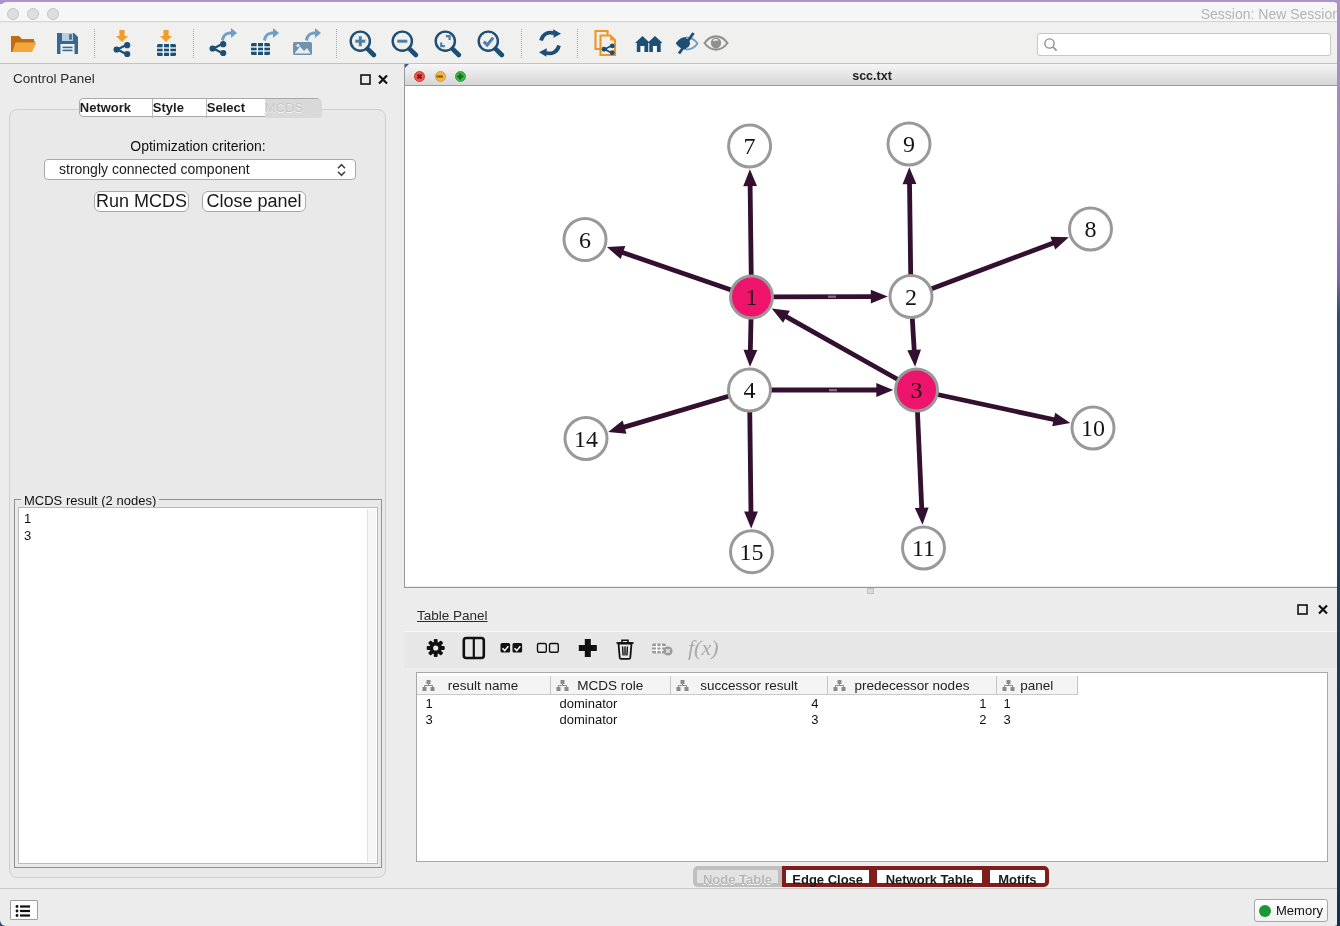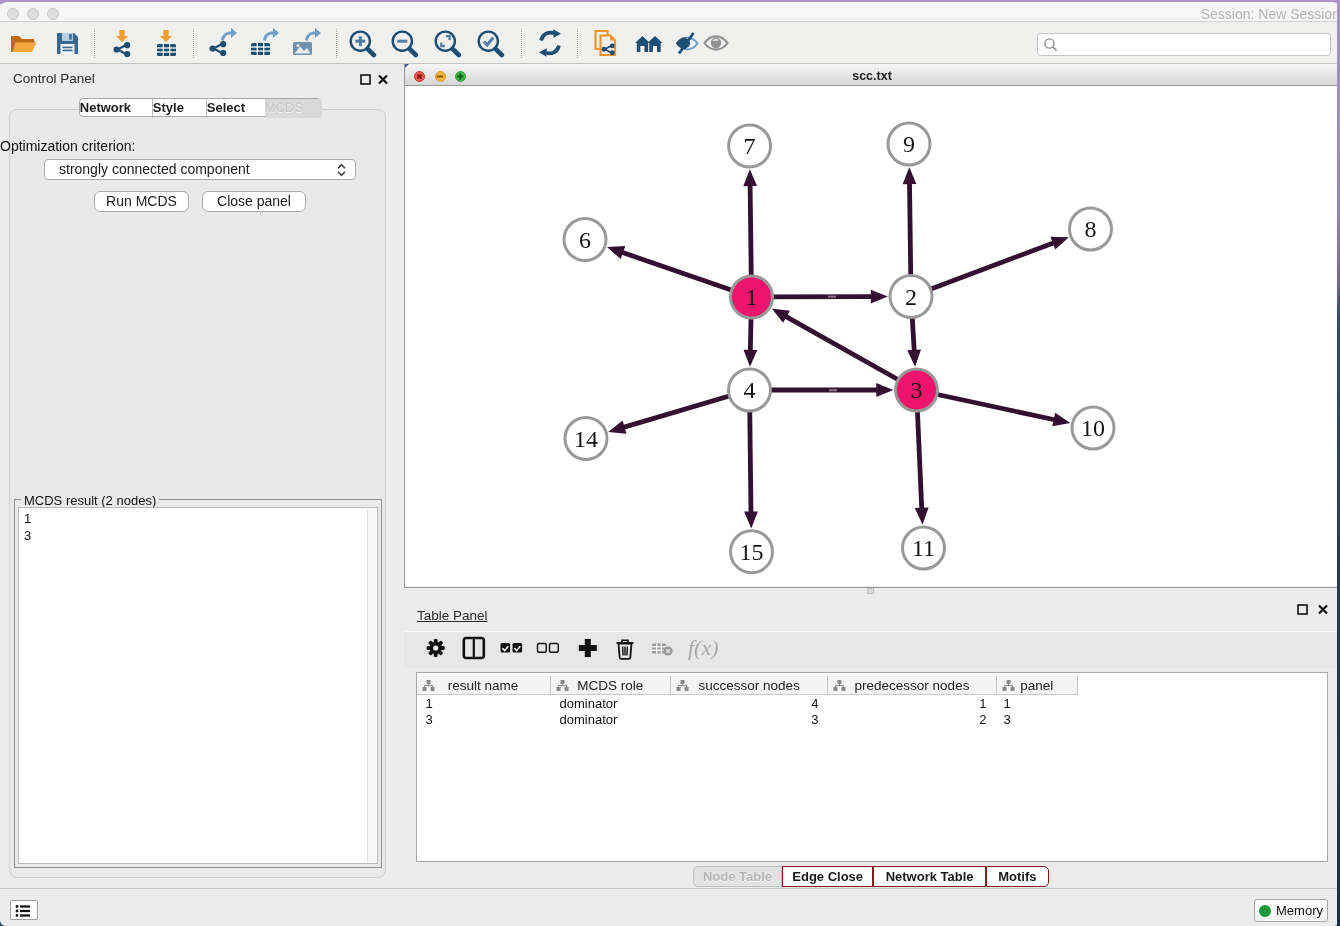--- a/index.html
+++ b/index.html
@@ -9,41 +9,41 @@
 #title { position:absolute; top:4px; left:0; width:100%; text-align:right; font-size:14px; color:#b3b3b5; }
 #toolbar { position:absolute; left:0; top:23px; width:1340px; height:41px; background:#f0f0ef; border-bottom:1px solid #c2c2c2; }
 .tsep { position:absolute; top:6px; height:29px; width:0; border-left:1px dotted #a8a8a8; }
 #search { position:absolute; left:1037px; top:10px; width:294px; height:23px; background:#fff; border:1px solid #c6c6c6; border-radius:3px; }
 #search svg { position:absolute; left:5px; top:3px; }
 #cp { position:absolute; left:0; top:64px; width:396px; height:824px; }
 #cp-title { position:absolute; left:13px; top:7px; font-size:13.5px; color:#2b2b2b; }
 #cptabs { position:absolute; left:78.8px; top:34px; width:242.5px; height:19px; border:1px solid #a8a8a8; border-radius:4px; background:#fff; }
 .tab { position:absolute; top:0; height:19px; line-height:18px; text-align:left; font-size:13px; font-weight:700; color:#1c1c1c; box-sizing:border-box; }
 #cp-box { position:absolute; left:9px; top:45px; width:377px; height:769px; background:#e9e9e9; border:1px solid #cfcfcf; border-radius:8px; }
-#opt { position:absolute; left:0; top:74px; width:100%; text-align:left; font-size:14px; color:#111; }
+#opt { position:absolute; left:0; top:74px; width:100%; text-align:center; font-size:14px; color:#111; }
 #sel { position:absolute; left:44px; top:95px; width:312px; height:21px; background:#fff; border:1px solid #a9a9a9; border-radius:4px; font-size:14px; color:#1a1a1a; line-height:19px; padding-left:14px; }
-.btn { position:absolute; top:127px; height:21px; background:#fff; border:1px solid #a9a9a9; border-radius:6px; text-align:center; font-size:14px; color:#1a1a1a; line-height:19px; }
+.btn { position:absolute; top:127px; height:21px; background:#fff; border:1px solid #a9a9a9; border-radius:6px; text-align:center; font-size:18px; color:#1a1a1a; line-height:19px; }
 #fs { position:absolute; left:14px; top:435px; width:368px; height:369px; border:1px solid #909090; }
 #fs-legend { position:absolute; left:6px; top:-7px; background:#e9e9e9; padding:0 3px; font-size:13px; color:#111; }
 #fs-white { position:absolute; left:3px; top:7px; right:3px; bottom:3px; background:#fff; border:1px solid #b9b9b9; font-size:13px; color:#111; padding:2px 0 0 5px; line-height:17px; }
 #fs-sb { position:absolute; right:1px; top:1px; width:9px; height:calc(100% - 2px); background:#f6f6f6; border-left:1px solid #e0e0e0; }
 #netwin { position:absolute; left:404px; top:64px; width:936px; height:524px; border:1px solid #989898; border-top:none; }
 #nettb { position:absolute; left:0; top:0; width:100%; height:22px; background:linear-gradient(#f6f6f6,#d6d6d6); border-bottom:1px solid #999; }
 #nettb .b { position:absolute; top:7px; width:11px; height:11px; border-radius:50%; }
 #nettitle { position:absolute; top:5px; width:100%; text-align:center; font-size:12.5px; font-weight:700; color:#222; }
 #netbody { position:absolute; left:0; top:22px; width:934px; height:500px; background:#fff; }
 #hsplit { position:absolute; left:404px; top:588px; width:936px; height:12px; }
 #tp { position:absolute; left:404px; top:600px; width:936px; height:286px; }
 #tp-title { position:absolute; left:13px; top:8px; font-size:13.5px; color:#2b2b2b;text-decoration:underline; }
 #tp-tbl { position:absolute; left:11.5px; top:72px; width:912px; height:190px; background:#fff; border:1px solid #a8a8a8; }
 .th { position:absolute; top:3px; height:19px; background:#f4f4f4; border-right:1px solid #c6c6c6; border-bottom:1px solid #c9c9c9; text-align:center; font-size:13.5px; color:#222; line-height:19px; }
 .tr { position:absolute; left:0; width:910px; height:16px; font-size:13px; color:#111; }
 .tr span { position:absolute; top:1px; }
 #tabs { position:absolute; left:288.9px; top:265.5px; height:21px; }
-.btab { position:absolute; top:0; height:21px; line-height:20px; border:1px solid #7f1d1d; background:#fff; font-size:13px; font-weight:700; color:#1a1a1a; text-align:center; box-sizing:border-box; }
+.btab { position:absolute; top:0; height:21px; line-height:20px; border:4px solid #7f1d1d; background:#fff; font-size:13px; font-weight:700; color:#1a1a1a; text-align:center; box-sizing:border-box; }
 #statusbar { position:absolute; left:0; top:888px; width:1340px; height:38px; background:#ececec; border-top:1px solid #c9c9c9; border-radius:0 0 6px 6px; }
 #rightstrip { position:absolute; left:1337.4px; top:0; width:2.6px; height:926px; background:linear-gradient(#ac93c6 0%, #9c84b8 22%, #7d68a0 30%, #2f4d6f 34%, #1d3a58 70%, #14304e 100%); z-index:60; }
 .corner { position:absolute; width:5px; height:5px; background:#2e4d70; }
 #listbtn { position:absolute; left:10px; top:11px; width:28px; height:20px; background:#fdfdfd; border:1px solid #9f9f9f; border-radius:1px; }
 #membtn { position:absolute; left:1254px; top:9.5px; width:74px; height:23px; background:linear-gradient(#ffffff,#f1f1f1); border:1px solid #a7a7a7; border-radius:3px; font-size:13px; color:#111; line-height:21px; text-align:center; }
 #membtn i { display:inline-block; width:12px; height:12px; border-radius:50%; background:#1b9733; margin-right:5px; vertical-align:-2px; }
 </style></head><body>
 <div id="topstrip"></div>
 <div id="titlebar">
   <div class="tl" style="left:7px"></div>
@@ -338,21 +338,21 @@
           <rect x="4.5" y="1" width="4" height="4" fill="#8a8a8a"></rect>
           <rect x="0.5" y="8" width="4" height="4" fill="#8a8a8a"></rect>
           <rect x="8.5" y="8" width="4" height="4" fill="#8a8a8a"></rect>
           <path d="M6.5 5 v2 M2.5 8 v-1.5 h8 V8 M6.5 6.5 v0" stroke="#8a8a8a" stroke-width="1" fill="none"></path>
         </svg><span>MCDS role</span></div>
       <div class="th" style="left:254.3px;width:157.6px"><svg width="13" height="13" viewBox="0 0 13 13" style="position:absolute;left:5px;top:3px">
           <rect x="4.5" y="1" width="4" height="4" fill="#8a8a8a"></rect>
           <rect x="0.5" y="8" width="4" height="4" fill="#8a8a8a"></rect>
           <rect x="8.5" y="8" width="4" height="4" fill="#8a8a8a"></rect>
           <path d="M6.5 5 v2 M2.5 8 v-1.5 h8 V8 M6.5 6.5 v0" stroke="#8a8a8a" stroke-width="1" fill="none"></path>
-        </svg><span>successor nodes</span></div>
+        </svg><span>successor result</span></div>
       <div class="th" style="left:411.9px;width:168.2px"><svg width="13" height="13" viewBox="0 0 13 13" style="position:absolute;left:5px;top:3px">
           <rect x="4.5" y="1" width="4" height="4" fill="#8a8a8a"></rect>
           <rect x="0.5" y="8" width="4" height="4" fill="#8a8a8a"></rect>
           <rect x="8.5" y="8" width="4" height="4" fill="#8a8a8a"></rect>
           <path d="M6.5 5 v2 M2.5 8 v-1.5 h8 V8 M6.5 6.5 v0" stroke="#8a8a8a" stroke-width="1" fill="none"></path>
         </svg><span>predecessor nodes</span></div>
       <div class="th" style="left:580.1px;width:81.4px"><svg width="13" height="13" viewBox="0 0 13 13" style="position:absolute;left:5px;top:3px">
           <rect x="4.5" y="1" width="4" height="4" fill="#8a8a8a"></rect>
           <rect x="0.5" y="8" width="4" height="4" fill="#8a8a8a"></rect>
           <rect x="8.5" y="8" width="4" height="4" fill="#8a8a8a"></rect>

